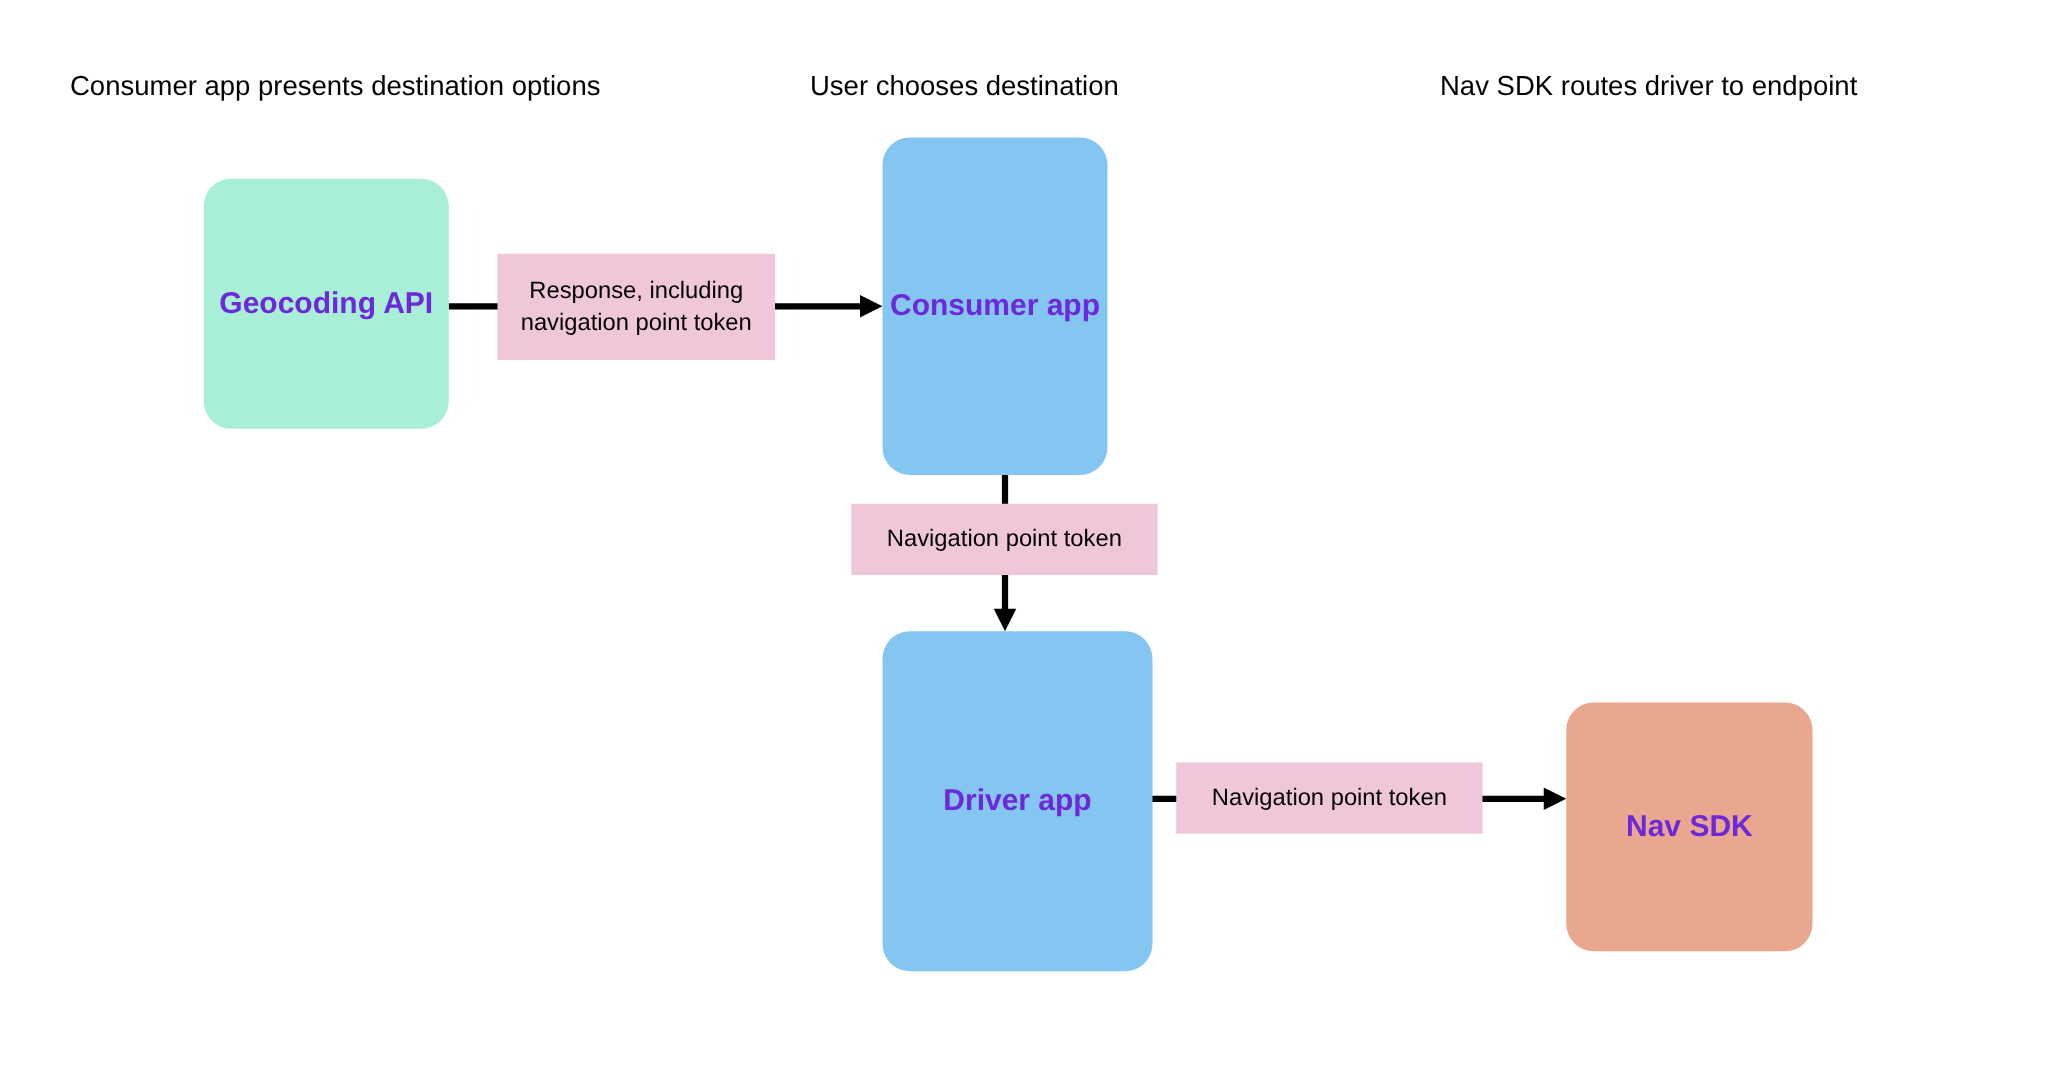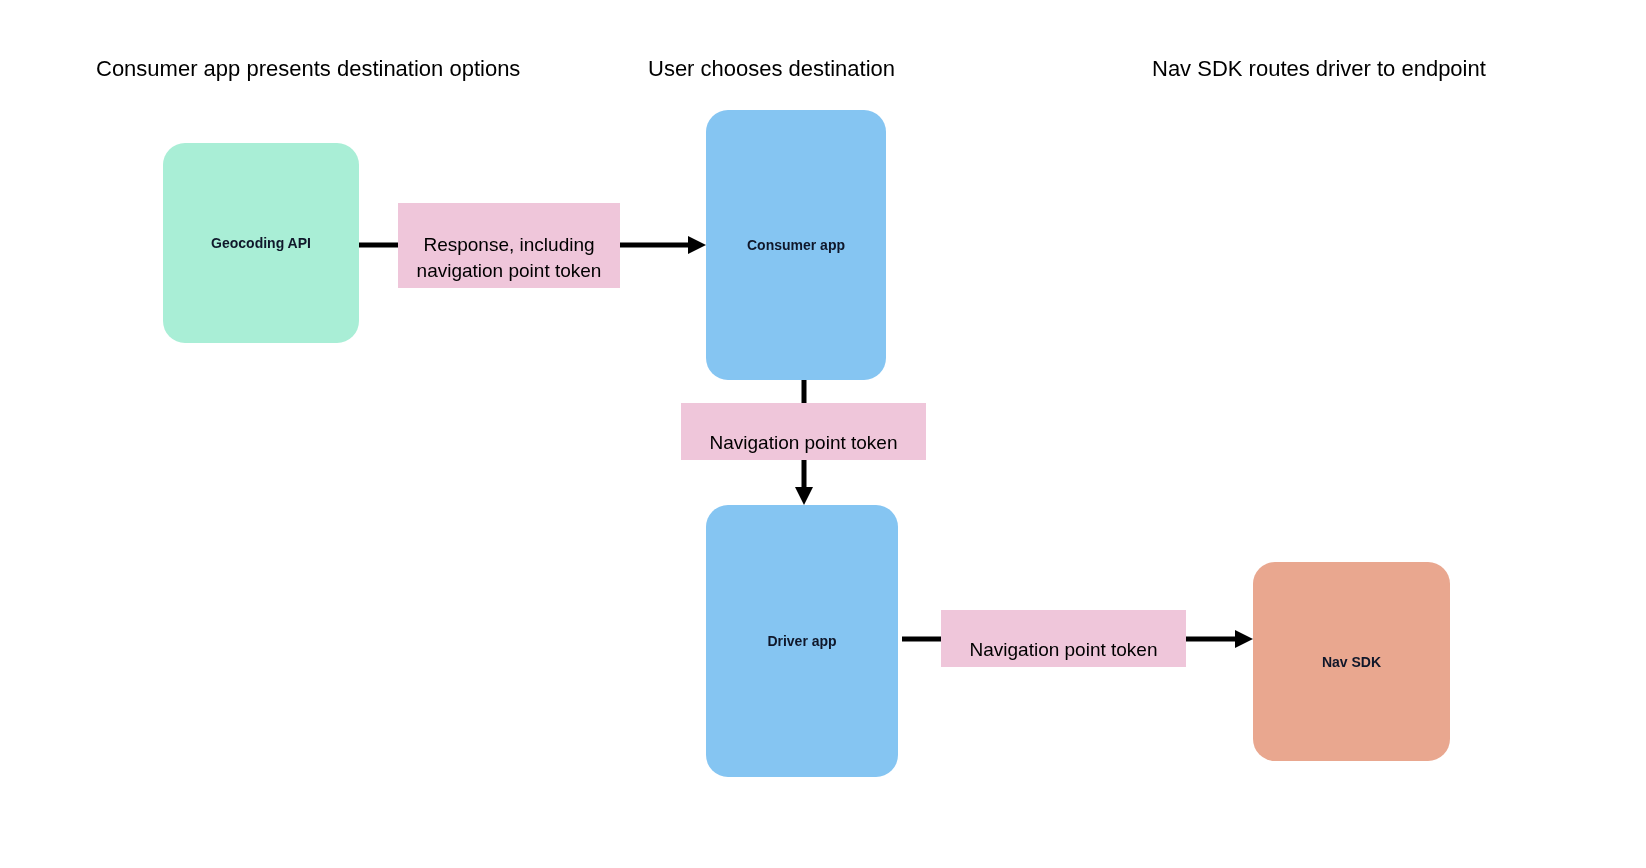--- a/index.html
+++ b/index.html
@@ -21,51 +21,51 @@
 
   
   .col-heading {
     position: absolute;
     font-size: 22px;
     line-height: 26px;
     color: #000000;
     white-space: nowrap;
     font-weight: 400;
   }
-  #heading-consumer { left: 56px;   top: 56px; margin-left: 40px; }
+  #heading-consumer { left: 56px;   top: 56px; }
   #heading-user     { left: 648px;  top: 56px; }
   #heading-navsdk   { left: 1152px; top: 56px; }
 
   
   .node {
     position: absolute;
     display: flex;
     align-items: center;
     justify-content: center;
     border-radius: 22px;
-    font-size: 14px;
+    font-size: 24px;
     font-weight: bold;
-    color: #0f172a;
+    color: #6d28d9;
     text-align: center;
     box-sizing: border-box;
     z-index: 3;
   }
   #node-geocoding {
     left: 163px; top: 143px;
     width: 196px; height: 200px;
     background: #a9eed6;
   }
   #node-consumer {
     left: 706px; top: 110px;
     width: 180px; height: 270px;
     background: #85c5f2;
   }
   #node-driver {
     left: 706px; top: 505px;
-    width: 192px; height: 272px;
+    width: 216px; height: 272px;
     background: #85c5f2;
   }
   #node-navsdk {
     left: 1253px; top: 562px;
     width: 197px; height: 199px;
     background: #e9a78f;
   }
 
   
   #connectors {
@@ -79,21 +79,21 @@
   
   .edge-label {
     position: absolute;
     background: #efc6da;
     color: #000000;
     font-size: 19px;
     line-height: 26px;
     font-weight: 400;
     text-align: center;
     display: flex;
-    align-items: flex-end;
+    align-items: center;
     justify-content: center;
     box-sizing: border-box;
     z-index: 4;
     padding: 4px 10px;
   }
   #label-response {
     left: 398px; top: 203px;
     width: 222px; height: 85px;
   }
   #label-nav-token-vertical {

